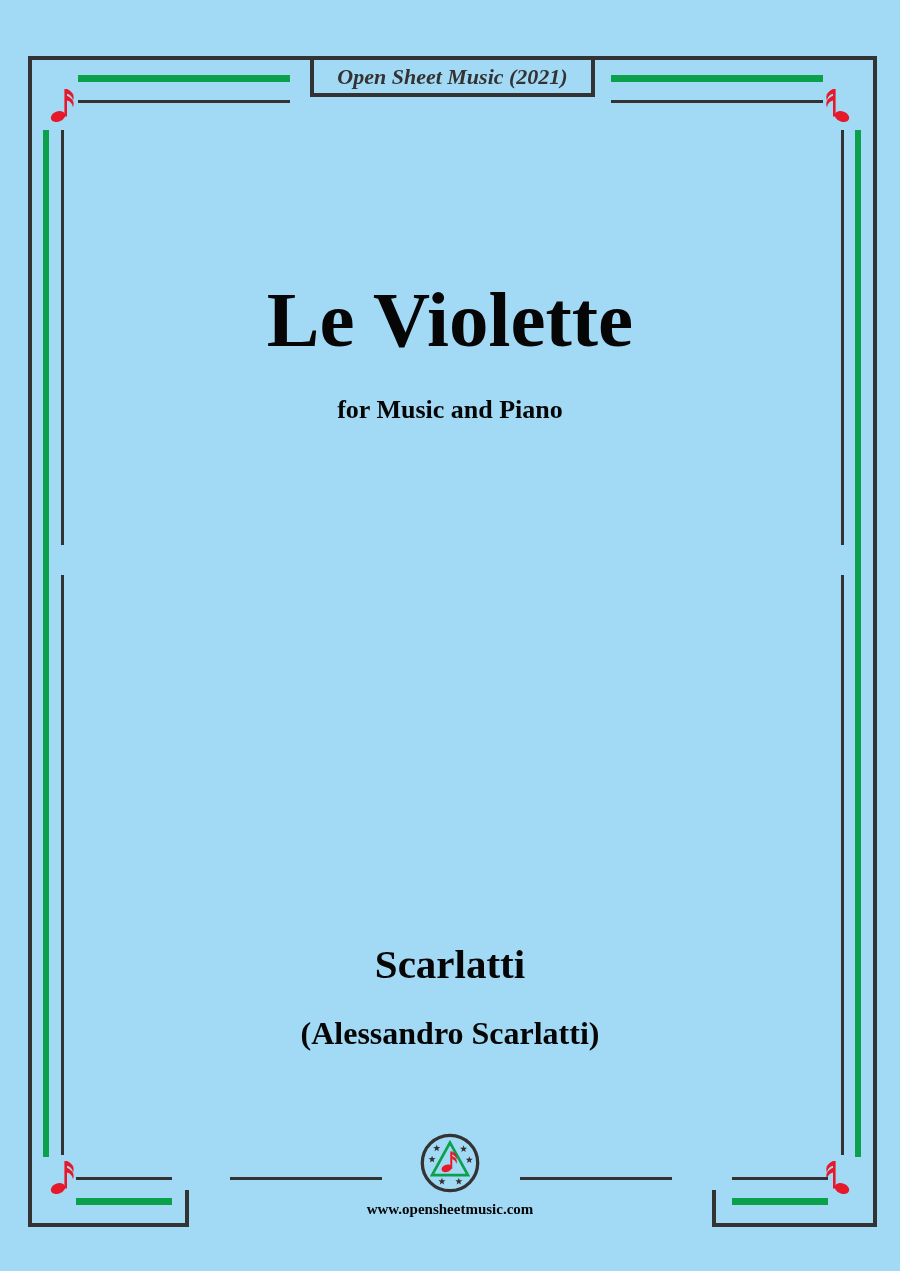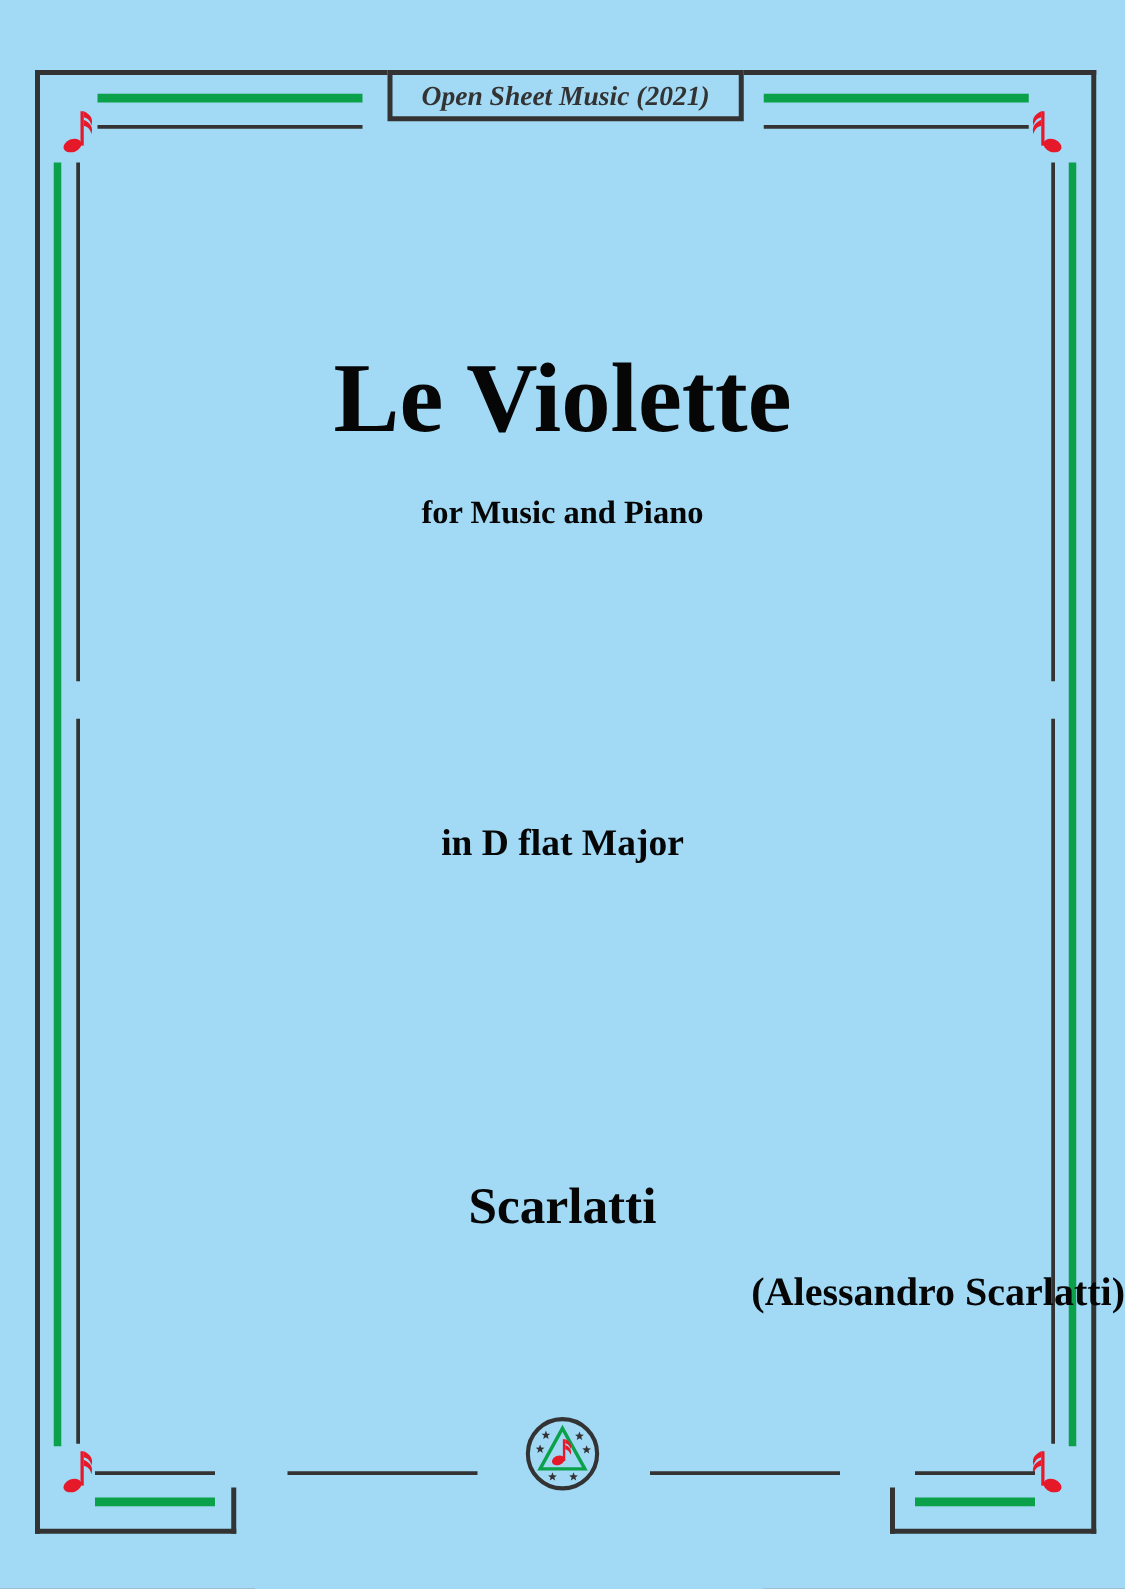--- a/index.html
+++ b/index.html
@@ -39,21 +39,21 @@
   .mirror{transform:scaleX(-1);}
   .logo-svg{position:absolute;left:419px;top:1132px;width:62px;height:62px;}
   .logo-circle{fill:none;stroke:var(--line-dark,#333);stroke-width:3.4;}
   .logo-triangle{fill:none;stroke:var(--accent-green,#0BA14A);stroke-width:2.8;}
   .logo-note{fill:var(--note-red,#E6192B);}
   .logo-star{fill:var(--line-dark,#333);}
   .title{top:280px;font-size:79px;}
   .subtitle{top:397px;font-size:26px;}
   .keyline{top:660px;font-size:30px;}
   .composer{top:944px;font-size:41px;}
-  .composer-full{top:1017px;font-size:32px;text-align:right;}
+  .composer-full{top:1017px;font-size:32px;}
   .website{top:1202px;font-size:15px;}
 </style>
 </head>
 <body>
 
 <div class="page">
 
   <div class="abs dark" style="left:28px;top:56px;width:849px;height:4px;"></div>
 
   <div class="publisher-box">
@@ -126,17 +126,17 @@
       <polygon class="logo-star" points="0,-4 1,-1.37 3.8,-1.24 1.62,0.53 2.35,3.24 0,1.7 -2.35,3.24 -1.62,0.53 -3.8,-1.24 -1,-1.37" transform="translate(13.5,28.2) scale(0.95)"></polygon>
       <polygon class="logo-star" points="0,-4 1,-1.37 3.8,-1.24 1.62,0.53 2.35,3.24 0,1.7 -2.35,3.24 -1.62,0.53 -3.8,-1.24 -1,-1.37" transform="translate(46,17.5) scale(0.95)"></polygon>
       <polygon class="logo-star" points="0,-4 1,-1.37 3.8,-1.24 1.62,0.53 2.35,3.24 0,1.7 -2.35,3.24 -1.62,0.53 -3.8,-1.24 -1,-1.37" transform="translate(51.9,28.8) scale(0.95)"></polygon>
       <polygon class="logo-star" points="0,-4 1,-1.37 3.8,-1.24 1.62,0.53 2.35,3.24 0,1.7 -2.35,3.24 -1.62,0.53 -3.8,-1.24 -1,-1.37" transform="translate(23.7,51.1) scale(0.95)"></polygon>
       <polygon class="logo-star" points="0,-4 1,-1.37 3.8,-1.24 1.62,0.53 2.35,3.24 0,1.7 -2.35,3.24 -1.62,0.53 -3.8,-1.24 -1,-1.37" transform="translate(41.1,51.1) scale(0.95)"></polygon>
     </g>
   </svg>
 
   <div class="txt title">Le Violette</div>
   <div class="txt subtitle">for Music and Piano</div>
-  <div class="txt keyline">in D flat Major</div>
   <div class="txt composer">Scarlatti</div>
   <div class="txt composer-full">(Alessandro Scarlatti)</div>
+  <div class="txt website">www.opensheetmusic.com</div>
 
 </div>
 
 </body></html>

